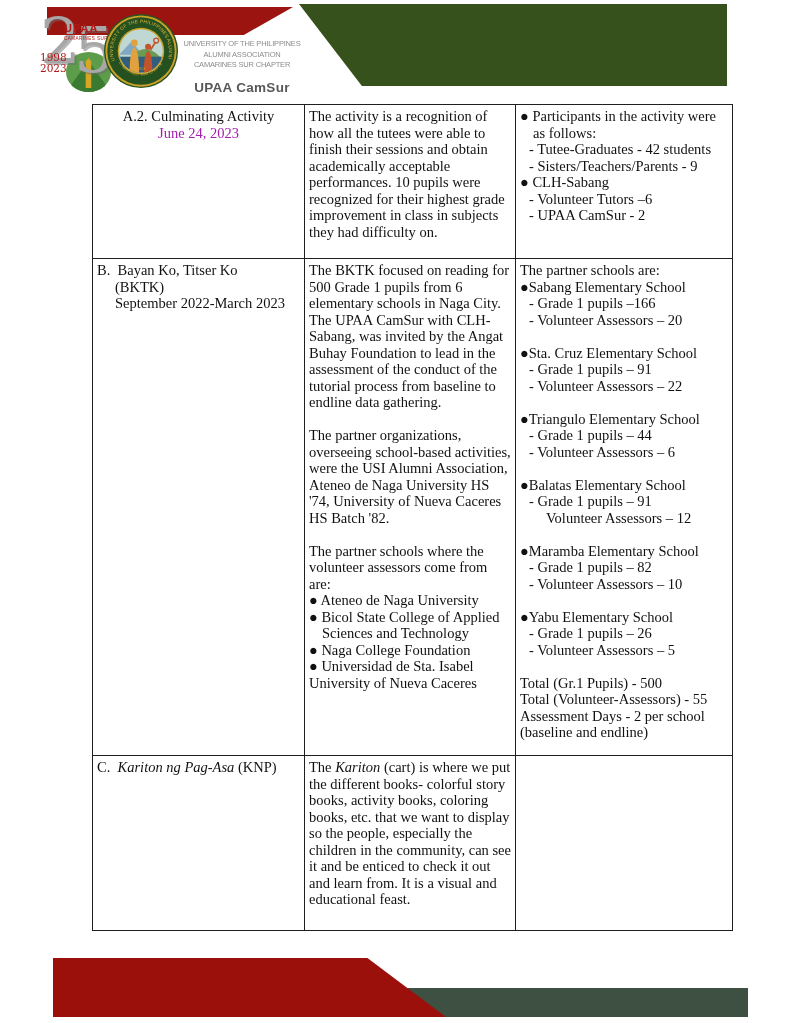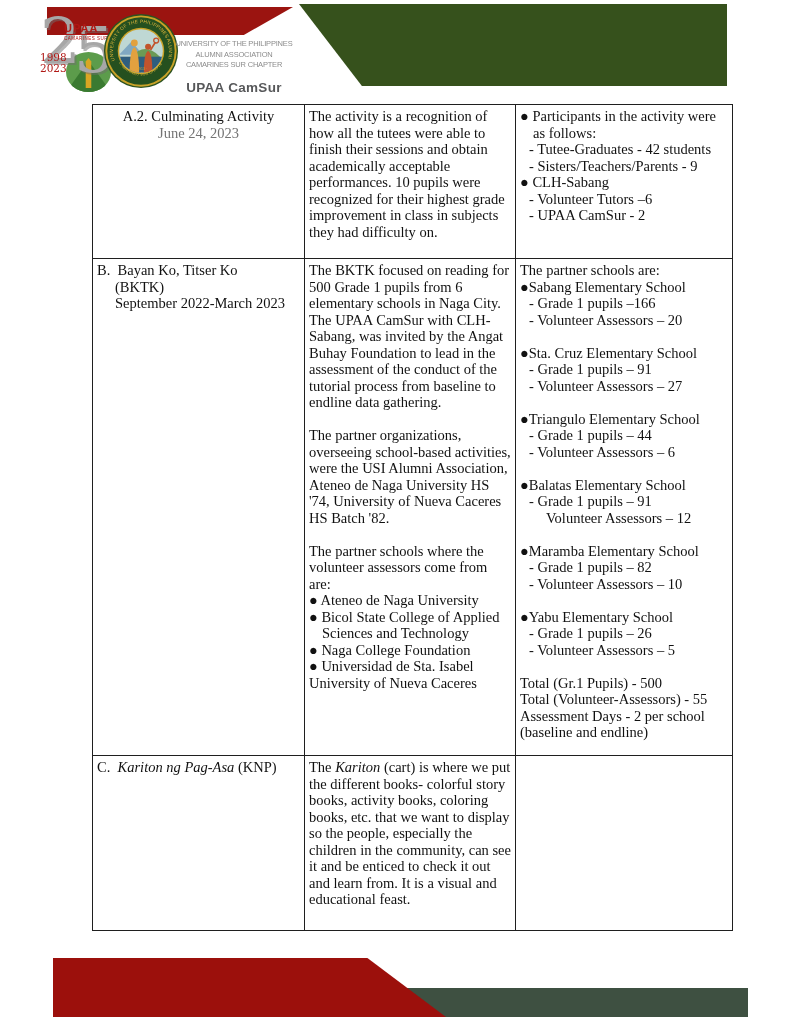--- a/index.html
+++ b/index.html
@@ -29,21 +29,21 @@
   .upaa-tag .u{font-size:11px;font-weight:bold;color:var(--logo-red,#B01815);letter-spacing:1px;border-bottom:1px solid var(--logo-red,#B01815);}
   .upaa-tag .sub{display:block;font-size:4.5px;color:var(--logo-red,#B01815);letter-spacing:.5px;}
   .years{position:absolute;left:0;top:40px;font-family:"DejaVu Serif",serif;font-size:10.5px;line-height:11px;
     color:var(--logo-red,#B01815);}
   .years span{display:block;}
 
   
   .seal{position:absolute;left:103px;top:13px;width:76px;height:76px;}
 
   
-  .orgblock{position:absolute;left:170px;top:39px;width:128px;text-align:center;
+  .orgblock{position:absolute;left:178px;top:39px;width:128px;text-align:center;
     font-family:"Liberation Sans",sans-serif;}
   .orgline{font-size:7.5px;line-height:10.5px;letter-spacing:-0.2px;white-space:nowrap;
     color:var(--org-text,#8C8C8C);}
   .brand{margin-top:9px;font-size:13.5px;font-weight:bold;letter-spacing:.3px;
     color:var(--brand-text,#57585A);white-space:nowrap;}
 
   
   table.doc{position:absolute;left:92px;top:104px;width:613px;border-collapse:collapse;table-layout:fixed;}
   table.doc td{border:1px solid var(--border-col,#1F1F1F);vertical-align:top;
     padding:3px 4px;font-size:14.5px;line-height:16.5px;color:var(--body-text,#111);}
@@ -130,21 +130,21 @@
       <div class="brand">UPAA CamSur</div>
     </div>
   </header>
 
   <main>
     <table class="doc">
       <tbody>
           <tr style="height: 154px;">
             <td class="c1">
               <div class="ln center"><span>A.2. Culminating Activity</span></div>
-              <div class="ln center"><span style="color: #737373;">June 24, 2023</span></div>
+              <div class="ln center"><span style="color: #a21caf;">June 24, 2023</span></div>
             </td>
             <td class="c2">
               <div class="ln"><span>The activity is a recognition of how all the tutees were able to finish their sessions and obtain academically acceptable performances. 10 pupils were recognized for their highest grade improvement in class in subjects they had difficulty on.</span></div>
             </td>
             <td class="c3">
               <div class="ln hang"><span>● Participants in the activity were as follows:</span></div>
               <div class="ln i1 hang"><span>- Tutee-Graduates - 42 students</span></div>
               <div class="ln i1 hang"><span>- Sisters/Teachers/Parents - 9</span></div>
               <div class="ln"><span>● CLH-Sabang</span></div>
               <div class="ln i1"><span>- Volunteer Tutors –6</span></div>
@@ -170,21 +170,21 @@
               <div class="ln"><span>University of Nueva Caceres</span></div>
             </td>
             <td class="c3">
               <div class="ln"><span>The partner schools are:</span></div>
               <div class="ln"><span>●Sabang Elementary School</span></div>
               <div class="ln i1"><span>- Grade 1 pupils –166</span></div>
               <div class="ln i1"><span>- Volunteer Assessors – 20</span></div>
               <div class="gap"></div>
               <div class="ln"><span>●Sta. Cruz Elementary School</span></div>
               <div class="ln i1"><span>- Grade 1 pupils – 91</span></div>
-              <div class="ln i1"><span>- Volunteer Assessors – 27</span></div>
+              <div class="ln i1"><span>- Volunteer Assessors – 22</span></div>
               <div class="gap"></div>
               <div class="ln"><span>●Triangulo Elementary School</span></div>
               <div class="ln i1"><span>- Grade 1 pupils – 44</span></div>
               <div class="ln i1"><span>- Volunteer Assessors – 6</span></div>
               <div class="gap"></div>
               <div class="ln"><span>●Balatas Elementary School</span></div>
               <div class="ln i1"><span>- Grade 1 pupils – 91</span></div>
               <div class="ln i2"><span>Volunteer Assessors – 12</span></div>
               <div class="gap"></div>
               <div class="ln"><span>●Maramba Elementary School</span></div>

